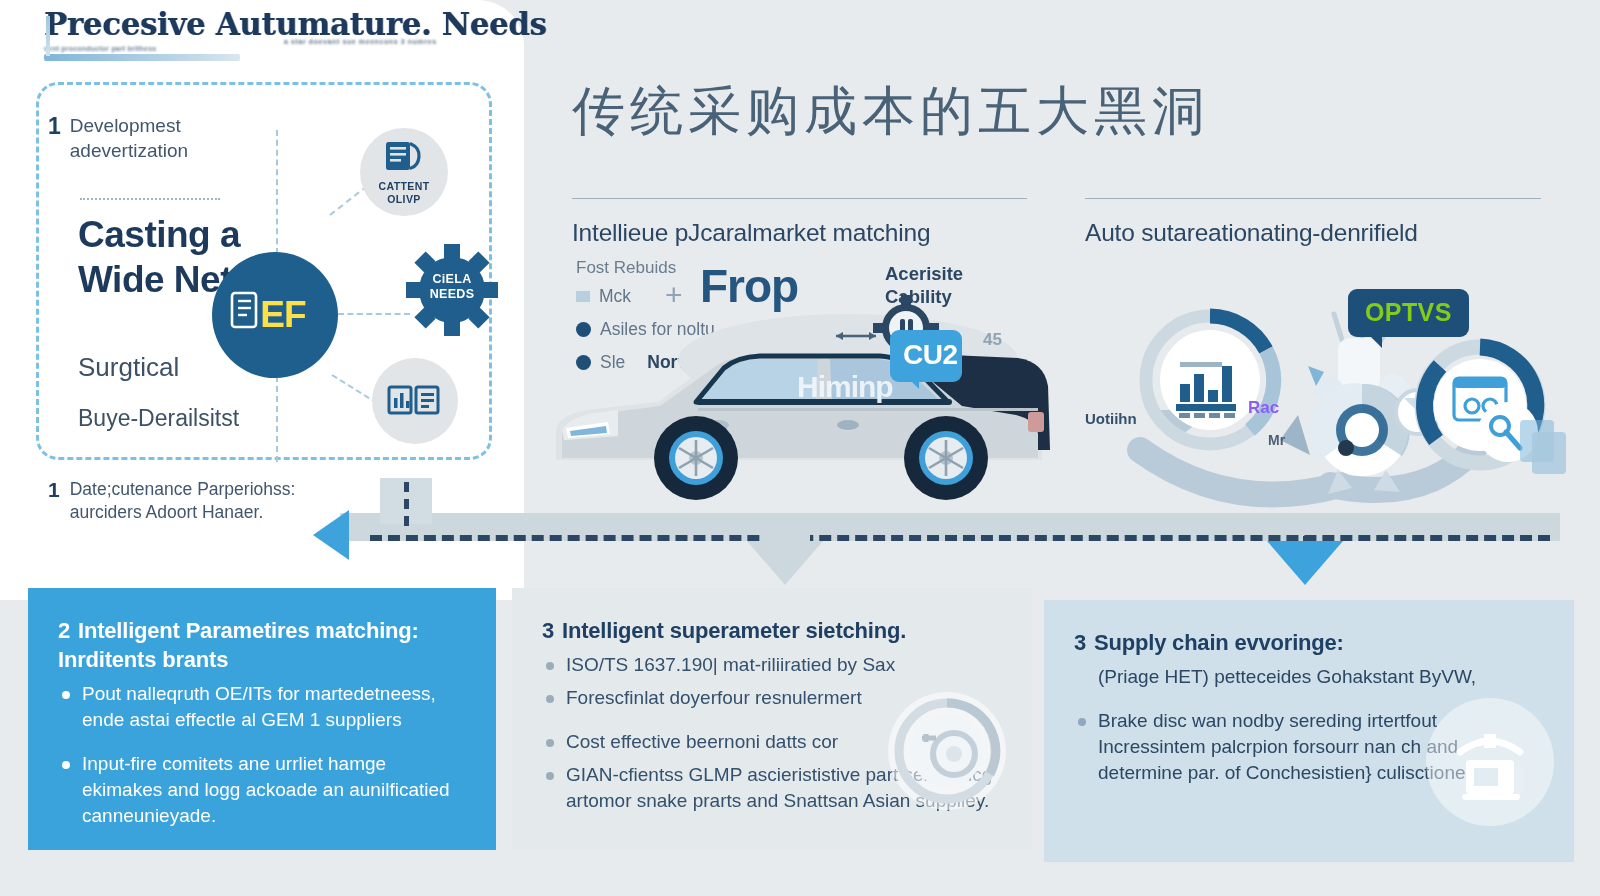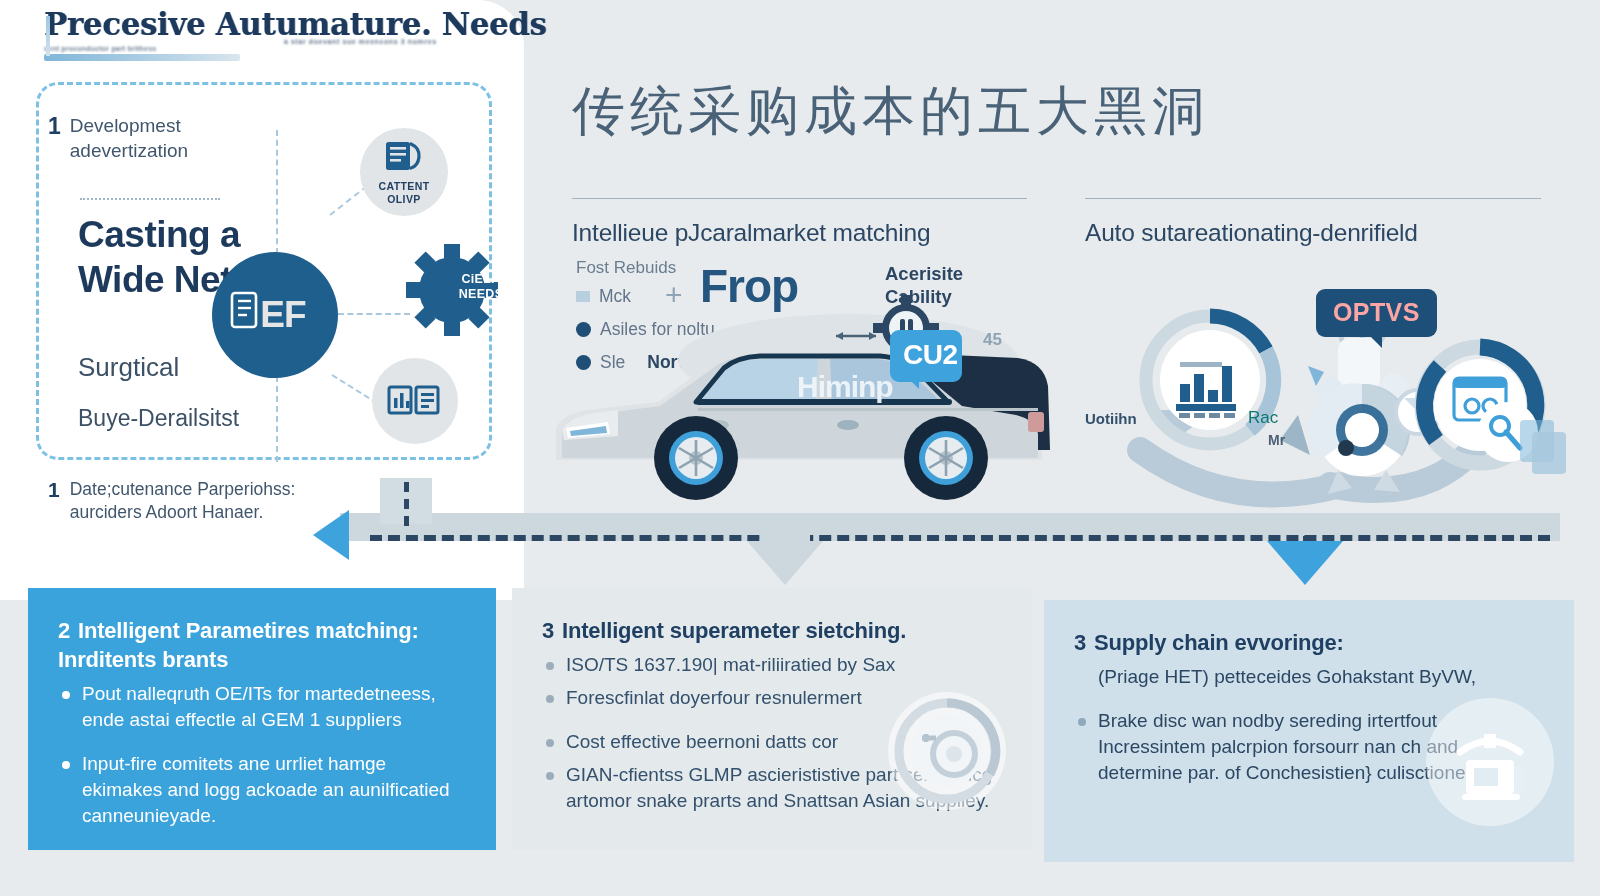--- a/index.html
+++ b/index.html
@@ -132,21 +132,21 @@
   
   .hub {
     position: absolute;
     left: 212px; top: 252px;
     width: 126px; height: 126px;
     border-radius: 50%;
     background: #1e5f8e;
     display: flex; align-items: center; justify-content: center;
   }
   .hub .hub-txt {
-    color: #e5e5e5; font-size: 37px; font-weight: 800;
+    color: #fde047; font-size: 37px; font-weight: 800;
     letter-spacing: -1px; margin-left: 16px;
     filter: blur(0.25px);
   }
   .hub .hub-doc {
     position: absolute; left: 18px; top: 38px;
     width: 36px; height: 44px;
   }
 
   
   .orbit-icon {
@@ -166,21 +166,21 @@
   .orb-cap {
     font-size: 10.5px; font-weight: 700; color: #1f3f63;
     letter-spacing: 0.4px; line-height: 13px; text-align: center;
     filter: blur(0.3px);
   }
   .gear-wrap { position: absolute; left: 406px; top: 244px; width: 92px; height: 92px; }
   .gear-label {
     position: absolute; left: 0; top: 28px; width: 92px;
     text-align: center; color: #ffffff;
     font-size: 12.5px; font-weight: 700; line-height: 15px;
-    letter-spacing: 0.3px; filter: blur(0.3px); margin-left: 29px;
+    letter-spacing: 0.3px; filter: blur(0.3px);
   }
 
   .conn { position: absolute; border-top: 2px dashed #a9c8dd; }
   .conn-v { position: absolute; border-left: 2px dashed #a9c8dd; }
 
   
   .left-note {
     position: absolute;
     left: 48px; top: 478px; width: 330px;
     color: #41566d;
@@ -268,32 +268,32 @@
     filter: blur(0.4px);
   }
 
   
   .u-label {
     position: absolute; left: 1085px; top: 410px;
     font-size: 15px; font-weight: 700; color: #33506c;
     filter: blur(0.35px);
   }
   .rac-label {
-    position: absolute; left: 1248px; top: 408px;
-    font-size: 17px; font-weight: 400; color: #0f766e;
+    position: absolute; left: 1248px; top: 398px;
+    font-size: 17px; font-weight: 700; color: #8b5cf6;
     filter: blur(0.3px);
   }
   .mr-label {
     position: absolute; left: 1268px; top: 432px;
     font-size: 14px; font-weight: 700; color: #4c6075;
     filter: blur(0.5px);
   }
   .optvs-badge {
-    position: absolute; left: 1316px; top: 289px;
-    background: #1d4f79; color: #fca5a5;
+    position: absolute; left: 1348px; top: 289px;
+    background: #1d4f79; color: #84cc16;
     padding: 9px 17px 10px 17px; border-radius: 9px;
     font-size: 25px; font-weight: 800; letter-spacing: 0.4px;
   }
   .optvs-tail {
     position: absolute; left: 1368px; top: 334px;
     width: 0; height: 0;
     border-left: 14px solid transparent;
     border-right: 0 solid transparent;
     border-top: 14px solid #1d4f79;
   }

